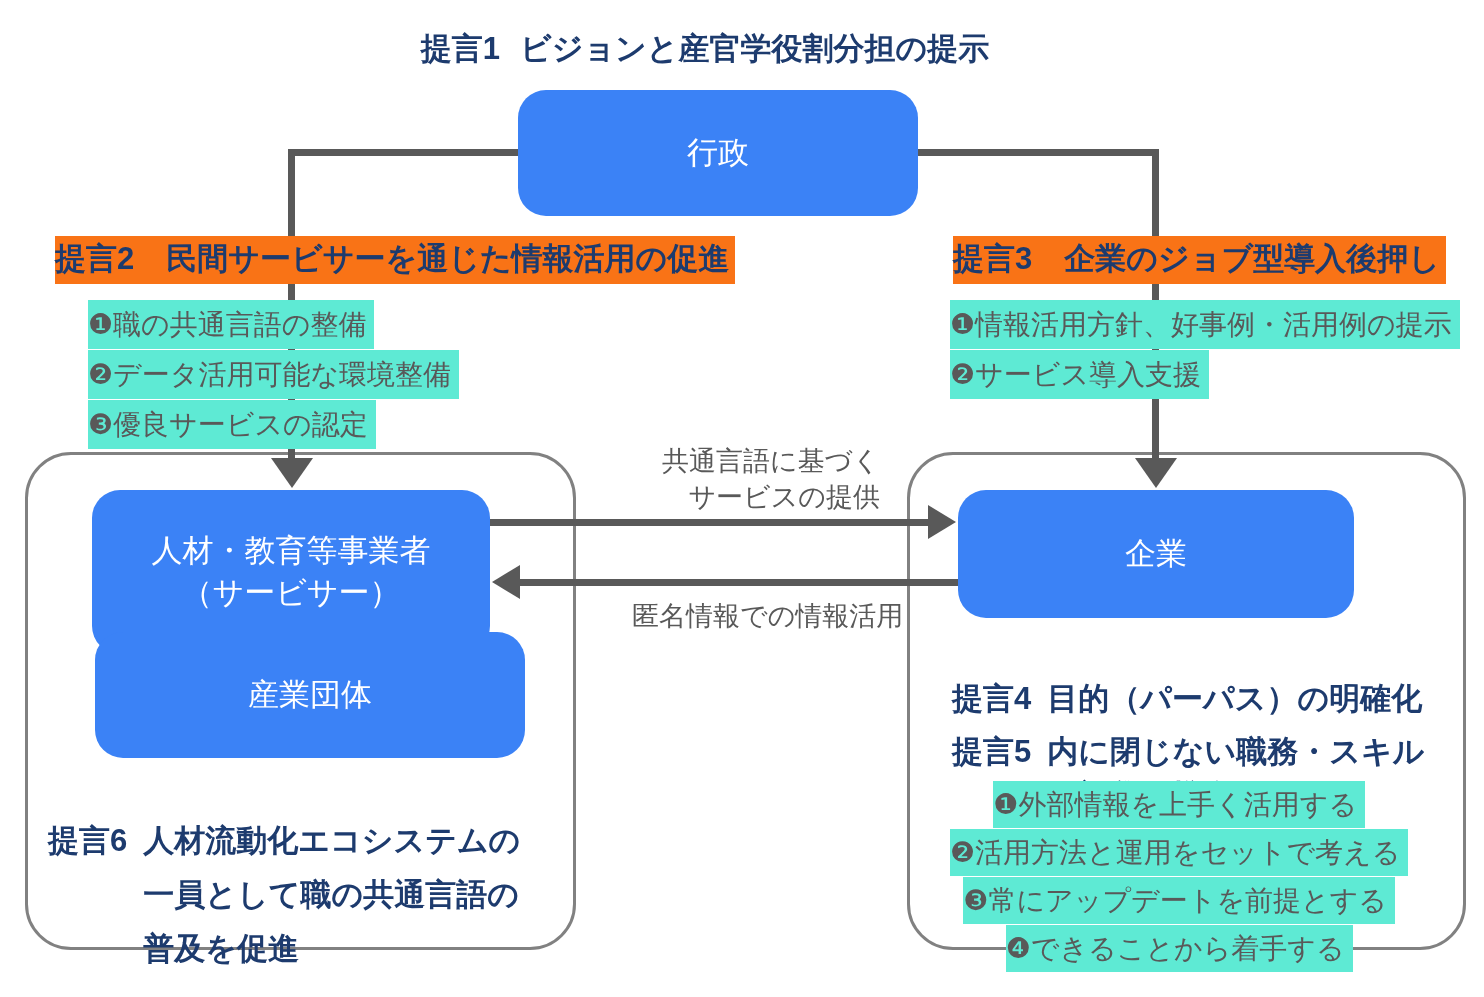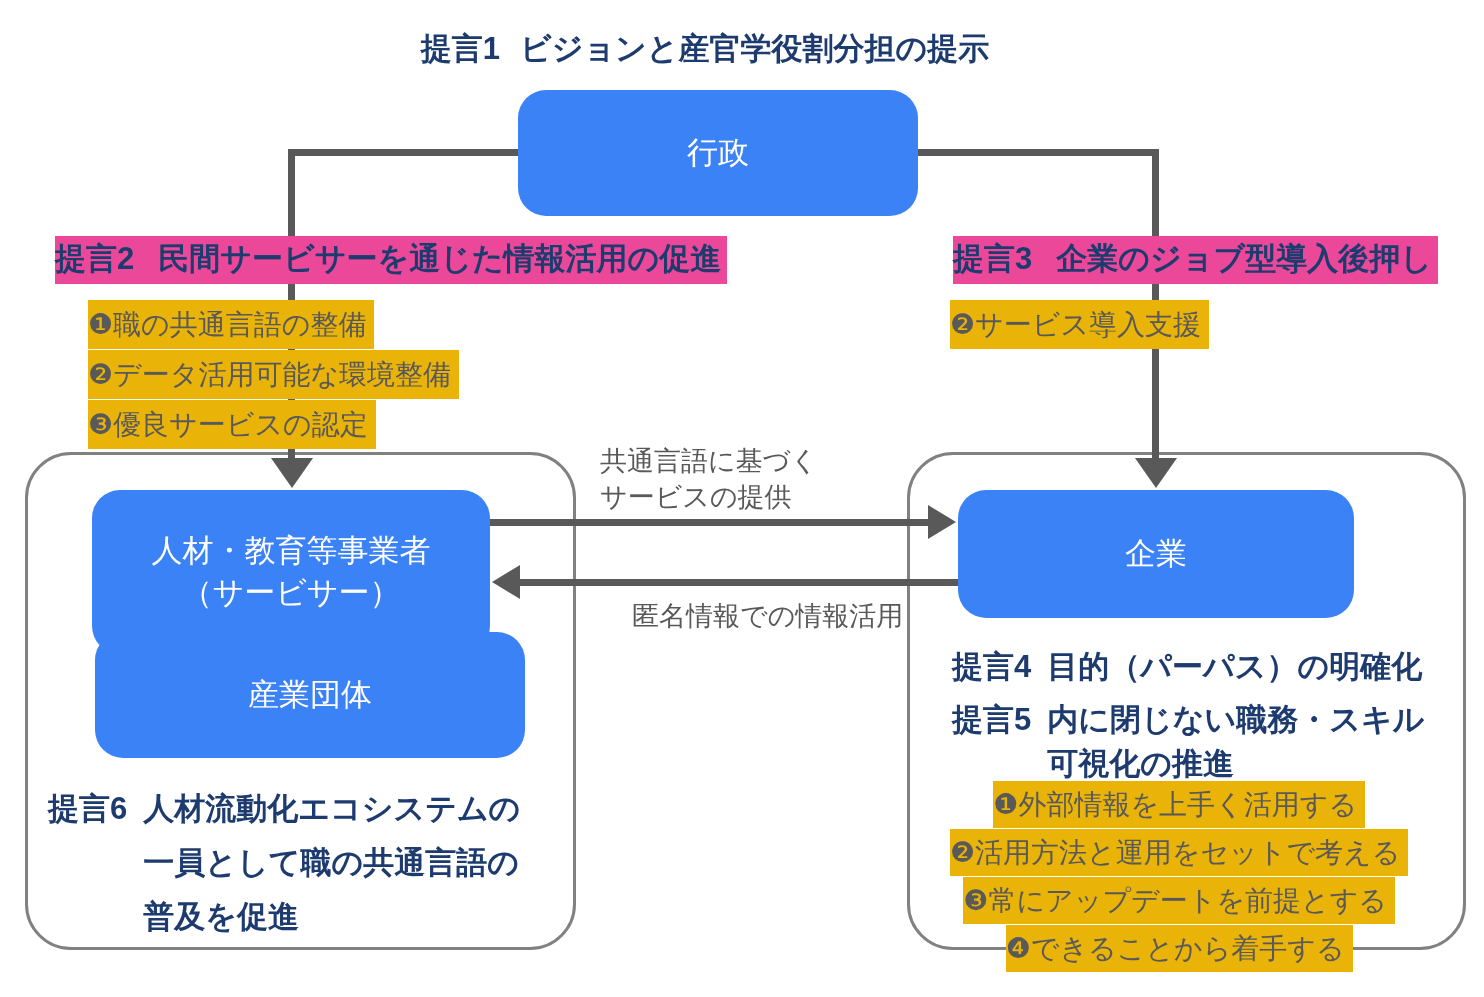--- a/index.html
+++ b/index.html
@@ -18,38 +18,38 @@
   .line{position:absolute;background:#595959;z-index:3;}
   .ah-down{position:absolute;width:0;height:0;border-left:21px solid transparent;
            border-right:21px solid transparent;border-top:30px solid #595959;z-index:3;}
   .ah-right{position:absolute;width:0;height:0;border-top:17px solid transparent;
             border-bottom:17px solid transparent;border-left:28px solid #595959;z-index:5;}
   .ah-left{position:absolute;width:0;height:0;border-top:17px solid transparent;
            border-bottom:17px solid transparent;border-right:28px solid #595959;z-index:5;}
 
   
   .navy{color:#1d3b6e;font-weight:bold;}
-  .heading{position:absolute;display:inline-flex;gap:24px;font-size:31px;
-           background:#ec4899;padding:2px 6px 4px 0;z-index:4;white-space:nowrap;}
+  .heading{position:absolute;display:inline-flex;gap:32px;font-size:31px;
+           background:#f97316;padding:2px 6px 4px 0;z-index:4;white-space:nowrap;}
   .title{position:absolute;left:330px;top:28px;width:750px;text-align:center;
          font-size:31px;z-index:4;}
   .title span{margin:0 10px;}
 
   
   .glist{position:absolute;z-index:4;}
   .glist .li{white-space:nowrap;}
-  .glist .li span{display:inline-block;background:#eab308;color:#595959;
+  .glist .li span{display:inline-block;background:#5eead4;color:#595959;
                   font-size:28px;padding:3px 8px 3px 0;}
 
   
-  .prop{position:absolute;display:flex;gap:16px;font-size:31px;z-index:4;white-space:nowrap;}
+  .prop{position:absolute;display:flex;gap:16px;font-size:31px;z-index:4;white-space:nowrap;margin-top:32px;}
   .prop .body{display:flex;flex-direction:column;}
 
   
-  .alabel{position:absolute;color:#595959;font-size:27px;text-align:left;
+  .alabel{position:absolute;color:#595959;font-size:27px;text-align:right;
           line-height:36px;z-index:4;white-space:nowrap;}
 </style>
 </head>
 <body>
 
 <div class="canvas">
 
   <div class="title navy">
     <span>提言1</span><span>ビジョンと産官学役割分担の提示</span>
   </div>
@@ -74,20 +74,21 @@
     <div class="li"><span>❶職の共通言語の整備</span></div>
     <div class="li"><span>❷データ活用可能な環境整備</span></div>
     <div class="li"><span>❸優良サービスの認定</span></div>
   </div>
 
   <div class="heading navy" style="left:953px;top:236px;">
     <span>提言3</span>
       <span>企業のジョブ型導入後押し</span>
   </div>
   <div class="glist" style="left:950px;top:300px;line-height:43px;">
+    <div class="li"><span>❶情報活用方針、好事例・活用例の提示</span></div>
     <div class="li"><span>❷サービス導入支援</span></div>
   </div>
 
   <div class="frame" style="left:25px;top:452px;width:545px;height:492px;"></div>
 
   <div class="node" style="left:92px;top:490px;width:398px;height:164px;">
     <span>人材・教育等事業者</span>
     <span>（サービサー）</span>
   </div>
 

